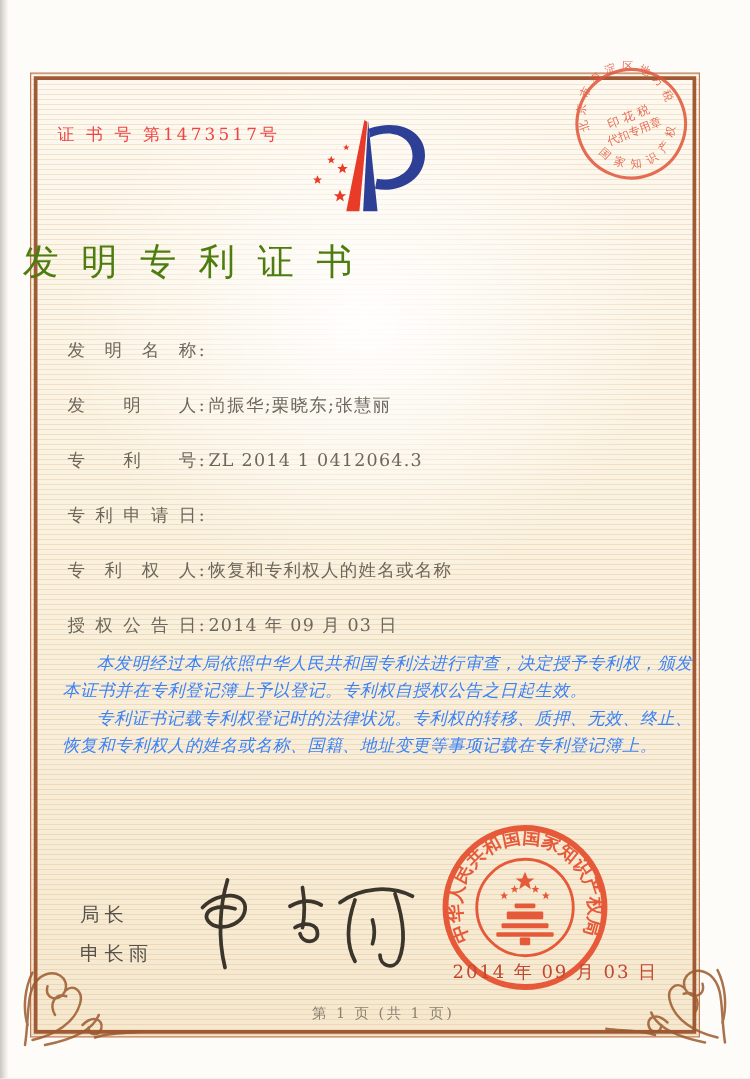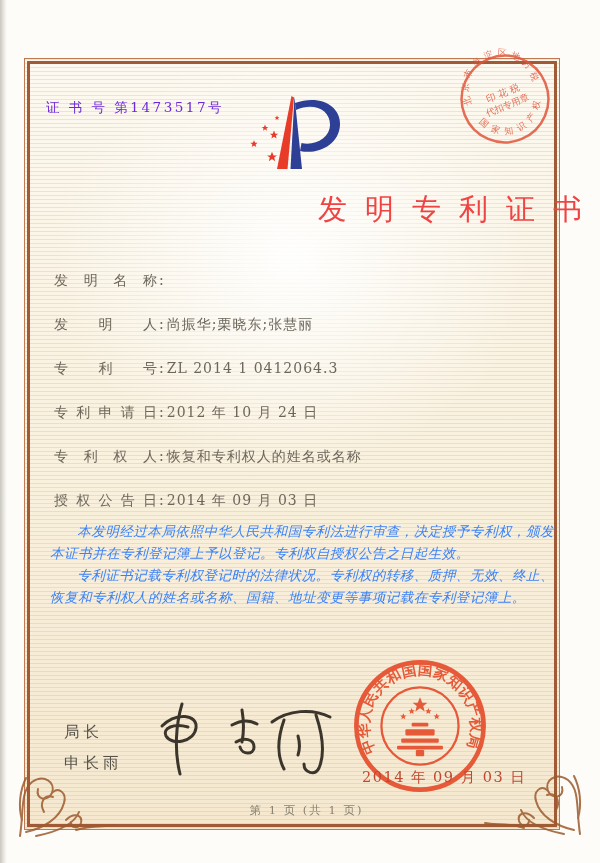--- a/index.html
+++ b/index.html
@@ -12,23 +12,23 @@
     background:linear-gradient(90deg,#c9c6c0,#eceae5 60%,rgba(255,255,255,0));}
   .frame{
     position:absolute;left:24px;top:58px;width:534px;height:770px;
     border:1px solid #c07a52;
     background:
       radial-gradient(ellipse 62% 38% at 50% 26%, rgba(255,255,255,.95), rgba(255,255,255,0) 72%),
       repeating-linear-gradient(180deg, rgba(210,158,100,.24) 0 1px, rgba(255,255,255,0) 1px 4px),
       linear-gradient(180deg,#fdf9f0 0%,#faf2e0 45%,#f5e8cf 100%);
   }
   .frame-inner{position:absolute;inset:2px;border:3px solid #a2593392;border-color:#a05a36;}
-  .cert-number{position:absolute;left:46px;top:99px;font-size:13.5px;letter-spacing:2.5px;color:#6d28d9;}
-  .title{position:absolute;left:0;right:0;top:190px;text-align:right;
-    font-size:29px;letter-spacing:18px;text-indent:18px;color:#ef4444;font-weight:500;}
+  .cert-number{position:absolute;left:46px;top:99px;font-size:13.5px;letter-spacing:2.5px;color:#ef4444;}
+  .title{position:absolute;left:0;right:0;top:190px;text-align:left;
+    font-size:29px;letter-spacing:18px;text-indent:18px;color:#4d7c0f;font-weight:500;}
   .frow{position:absolute;left:54px;width:500px;display:flex;align-items:baseline;
     font-size:14px;color:#6d675b;letter-spacing:1px;}
   .flabel{display:inline-block;width:104px;text-align:justify;text-align-last:justify;}
   .fcolon{margin:0 2px 0 1px;}
   .fvalue{white-space:nowrap;}
   .paras{position:absolute;left:50px;top:520px;width:504px;
     font-size:13.6px;line-height:22px;color:#3b82f6;font-style:italic;
     text-align:justify;letter-spacing:.4px;}
   .paras p{margin:0;text-indent:2em;}
   .director{position:absolute;left:64px;top:722px;color:#57524a;font-size:15.5px;letter-spacing:4px;}
@@ -99,21 +99,20 @@
     <span class="fvalue">尚振华;栗晓东;张慧丽</span>
   </div>
   <div class="frow" style="top:360px">
     <span class="flabel">专利号</span>
       <span class="fcolon">:</span>
     <span class="fvalue">ZL 2014 1 0412064.3</span>
   </div>
   <div class="frow" style="top:404px">
     <span class="flabel">专利申请日</span>
       <span class="fcolon">:</span>
-    <span class="fvalue">2012 年 10 月 24 日</span>
   </div>
   <div class="frow" style="top:448px">
     <span class="flabel">专利权人</span>
       <span class="fcolon">:</span>
     <span class="fvalue">恢复和专利权人的姓名或名称</span>
   </div>
   <div class="frow" style="top:492px">
     <span class="flabel">授权公告日</span>
       <span class="fcolon">:</span>
     <span class="fvalue">2014 年 09 月 03 日</span>

